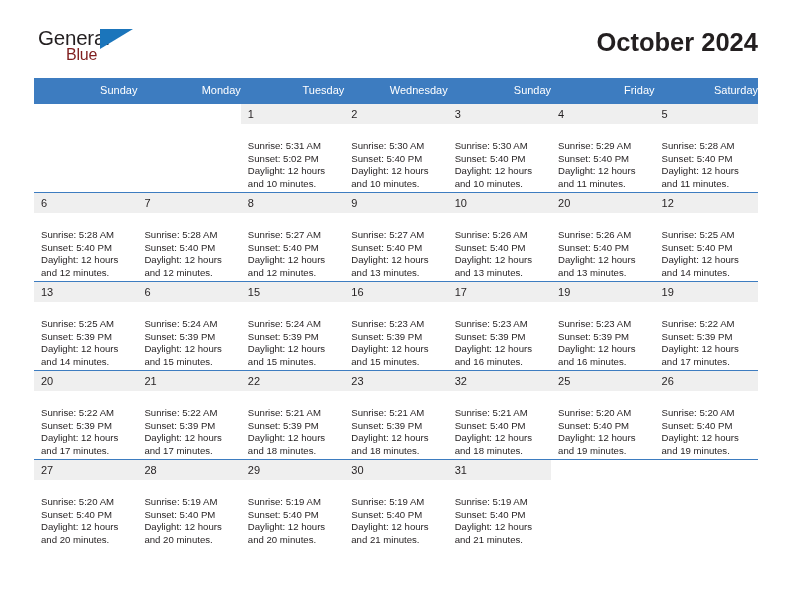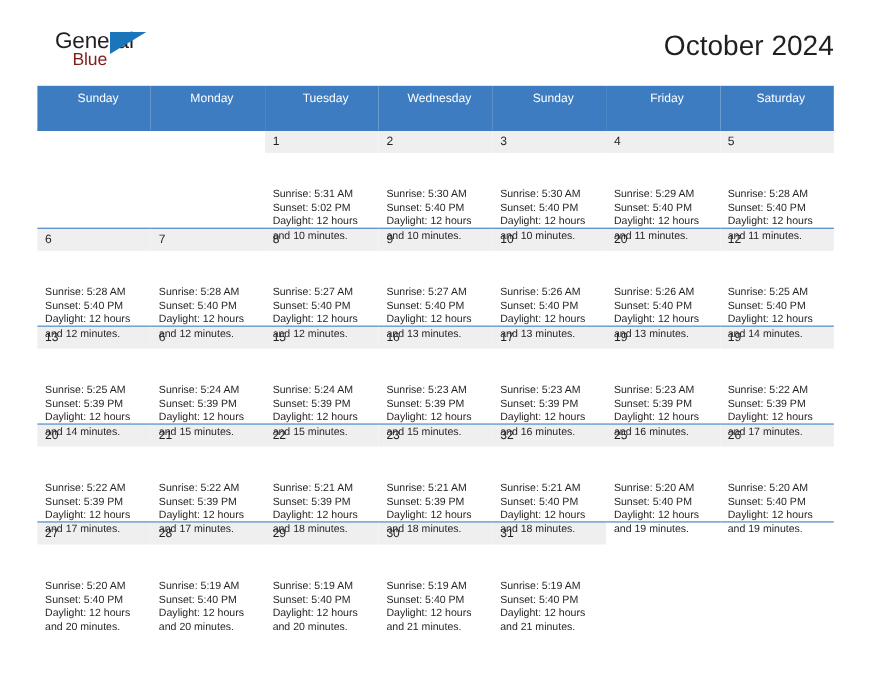--- a/index.html
+++ b/index.html
@@ -32,21 +32,21 @@
     box-sizing: border-box;
   }
   .logo {
     position: relative;
     width: 120px;
     height: 48px;
     flex: none;
   }
   .logo-general {
     position: absolute;
-    left: 16px;
+    left: 4px;
     top: 0;
     font-size: 20.5px;
     letter-spacing: -0.2px;
     color: #231f20;
     line-height: 1;
   }
   .logo-blue {
     position: absolute;
     left: 32px;
     top: 19px;
@@ -60,20 +60,21 @@
     left: 66px;
     top: 1px;
     width: 0;
     height: 0;
     border-left: 33px solid #1b75bb;
     border-bottom: 20px solid transparent;
   }
   .title-wrap {
     text-align: right;
     flex: none;
+    font-weight: bold;
   }
   .title {
     font-size: 25.5px;
     color: #231f20;
     line-height: 1.15;
     white-space: nowrap;
   }
   .subtitle {
     font-size: 13.5px;
     color: #231f20;
@@ -87,22 +88,22 @@
     margin-top: 6px;
     width: 724px;
     border-collapse: collapse;
     table-layout: fixed;
   }
   .calendar th {
     background: #3d7cc0;
     color: #ffffff;
     font-size: 11px;
     font-weight: normal;
-    text-align: center;
-    padding: 6px 0 22px 7px;
+    text-align: right;
+    padding: 6px 0 7px 7px;
     height: 12px;
     line-height: 1;
   }
   .calendar td {
     vertical-align: top;
     padding: 0;
     width: 103.4px;
     border-top: 1px solid #3d7cc0;
   }
   .calendar thead th { border: 0; }
@@ -121,21 +122,20 @@
   }
   .daycell.empty .daynum {
     background: transparent;
     color: transparent;
   }
   .info {
     padding: 16px 6px 0 7px;
     font-size: 9.6px;
     line-height: 12.6px;
     color: #231f20;
-    margin-top: 16px;
   }
   .info div { white-space: nowrap; }
   .info div.wrap { white-space: normal; }
 </style>
 </head>
 <body>
 
 <div class="page">
 
   <div class="top">

